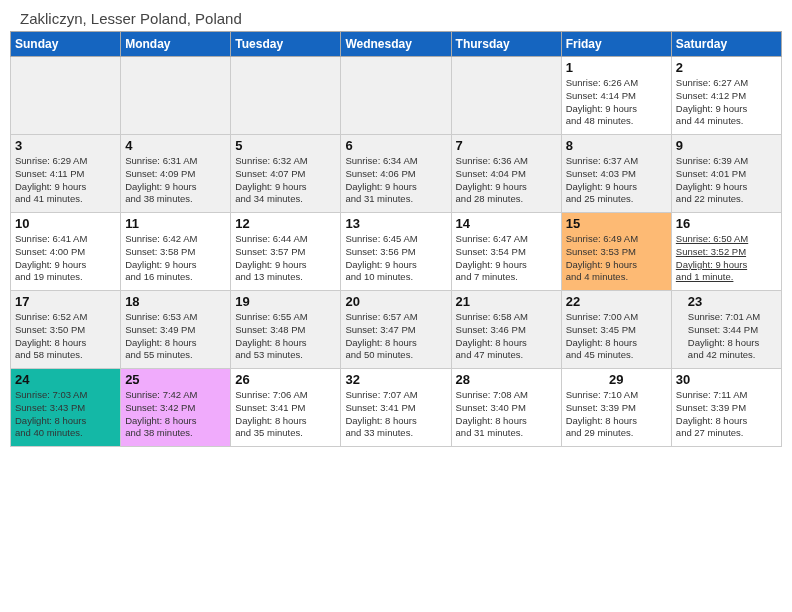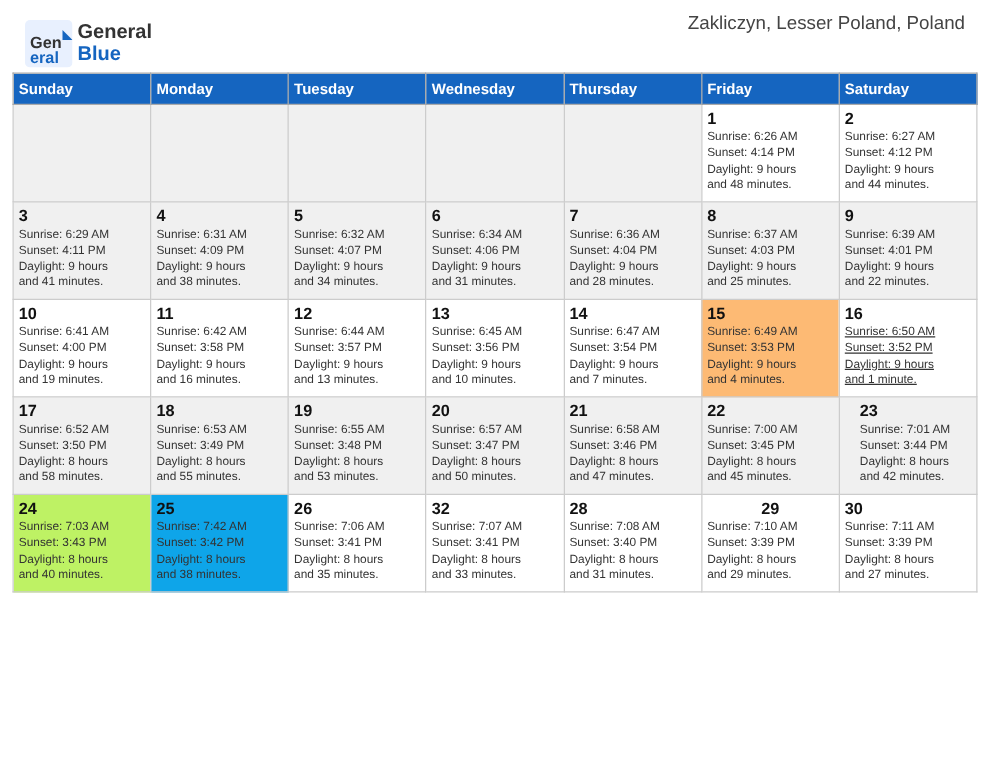--- a/index.html
+++ b/index.html
@@ -2,32 +2,20 @@
 <html><head>
   <meta charset="utf-8">
   <style>
     * { box-sizing: border-box; margin: 0; padding: 0; }
     body { font-family: Arial, sans-serif; background: #fff; width: 792px; height: 612px; overflow: hidden; }
   </style>
 </head>
 <body>
 
 <div style="padding: 10px 20px 4px 20px; display: flex; align-items: flex-start; justify-content: space-between;">
-  <div style="display: flex; align-items: center; margin-top: 6px;">
-    <svg width="38" height="38" viewBox="0 0 38 38">
-      <rect x="0" y="0" width="38" height="38" rx="4" fill="#e8f0fe"></rect>
-      <text x="4" y="22" font-size="13" font-weight="bold" fill="#333" font-family="Arial">Gen</text>
-      <text x="4" y="34" font-size="13" font-weight="bold" fill="#1565c0" font-family="Arial">eral</text>
-      <polygon points="30,8 38,16 30,16" fill="#1565c0"></polygon>
-    </svg>
-    <div style="margin-left: 4px;">
-      <div style="font-size: 16px; font-weight: bold; color: #333; line-height: 1.1;">General</div>
-      <div style="font-size: 16px; font-weight: bold; color: #1565c0; line-height: 1.1;">Blue</div>
-    </div>
-  </div>
   <div style="text-align: right;">
     <div style="font-size: 15px; color: #444;">Zakliczyn, Lesser Poland, Poland</div>
   </div>
 </div>
 
 <table style="margin: 0 10px; border-collapse: collapse; width: calc(100% - 20px); table-layout: fixed;">
   <thead>
     <tr>
       <th style="background:#1565c0;color:white;font-size:12px;padding:5px 4px;text-align:left;border:1px solid #aaa;font-weight:bold;">Sunday</th>
       <th style="background:#1565c0;color:white;font-size:12px;padding:5px 4px;text-align:left;border:1px solid #aaa;font-weight:bold;">Monday</th>
@@ -207,28 +195,28 @@
         </td>
         <td style="border:1px solid #ccc;vertical-align:top;padding:3px 16px;font-size:10px;color:#333;height:78px;background:#f0f0f0;">
           <span style="font-size: 13px; font-weight: bold; color: rgb(17, 17, 17); display: block; margin-bottom: 2px;">23</span>
           <div style="font-size: 9.5px; color: rgb(51, 51, 51); line-height: 1.35; white-space: pre-line;">Sunrise: 7:01 AM
 Sunset: 3:44 PM
 Daylight: 8 hours
 and 42 minutes.</div>
         </td>
       </tr>
       <tr>
-        <td style="border:1px solid #ccc;vertical-align:top;padding:3px 4px;font-size:10px;color:#333;height:78px;background:#bef264;margin-top:48px;">
+        <td style="border:1px solid #ccc;vertical-align:top;padding:3px 4px;font-size:10px;color:#333;height:78px;background:#14b8a6;margin-top:48px;">
           <span style="font-size: 13px; font-weight: bold; color: rgb(17, 17, 17); display: block; margin-bottom: 2px;">24</span>
           <div style="font-size: 9.5px; color: rgb(51, 51, 51); line-height: 1.35; white-space: pre-line;">Sunrise: 7:03 AM
 Sunset: 3:43 PM
 Daylight: 8 hours
 and 40 minutes.</div>
         </td>
-        <td style="border:1px solid #ccc;vertical-align:top;padding:3px 4px;font-size:10px;color:#333;height:78px;background:#0ea5e9;">
+        <td style="border:1px solid #ccc;vertical-align:top;padding:3px 4px;font-size:10px;color:#333;height:78px;background:#f0abfc;">
           <span style="font-size: 13px; font-weight: bold; color: rgb(17, 17, 17); display: block; margin-bottom: 2px;">25</span>
           <div style="font-size: 9.5px; color: rgb(51, 51, 51); line-height: 1.35; white-space: pre-line;">Sunrise: 7:42 AM
 Sunset: 3:42 PM
 Daylight: 8 hours
 and 38 minutes.</div>
         </td>
         <td style="border:1px solid #ccc;vertical-align:top;padding:3px 4px;font-size:10px;color:#333;height:78px;background:#ffffff;">
           <span style="font-size: 13px; font-weight: bold; color: rgb(17, 17, 17); display: block; margin-bottom: 2px;">26</span>
           <div style="font-size: 9.5px; color: rgb(51, 51, 51); line-height: 1.35; white-space: pre-line;">Sunrise: 7:06 AM
 Sunset: 3:41 PM

